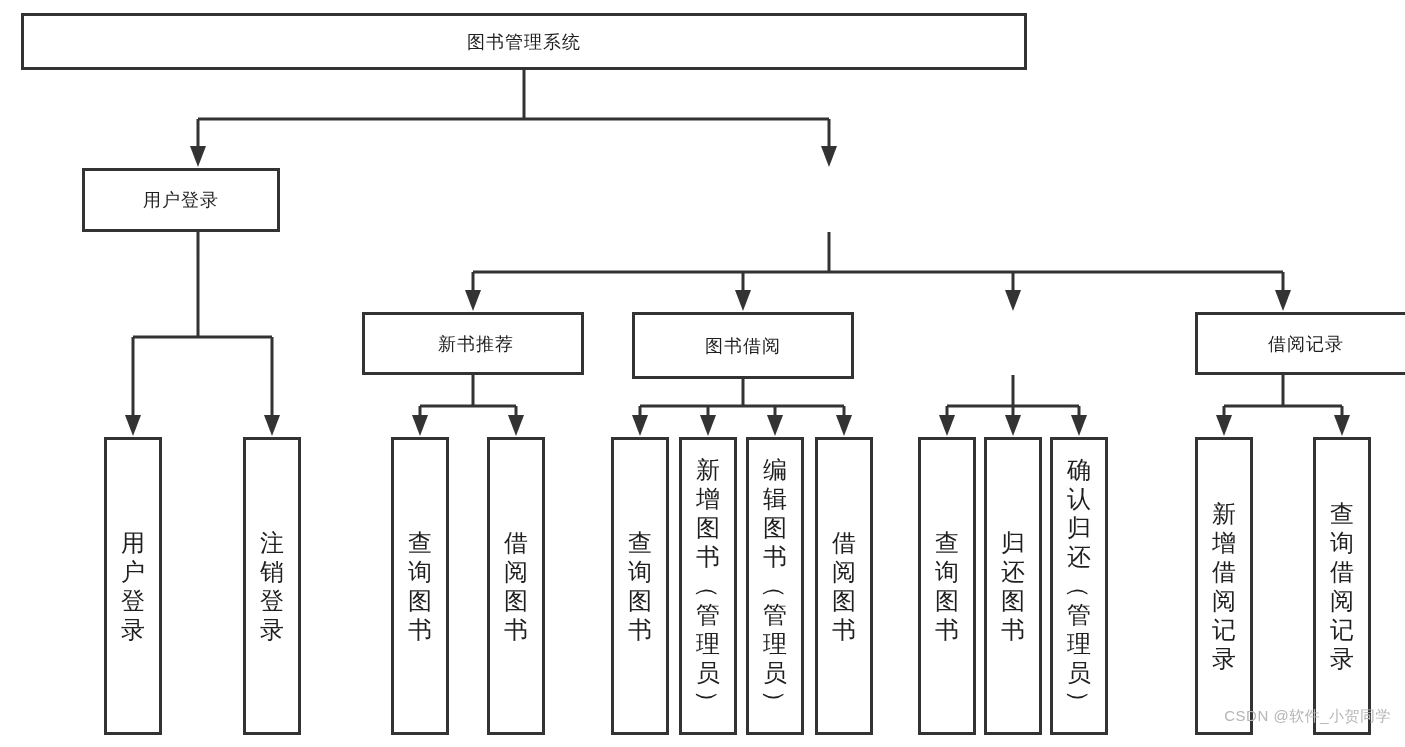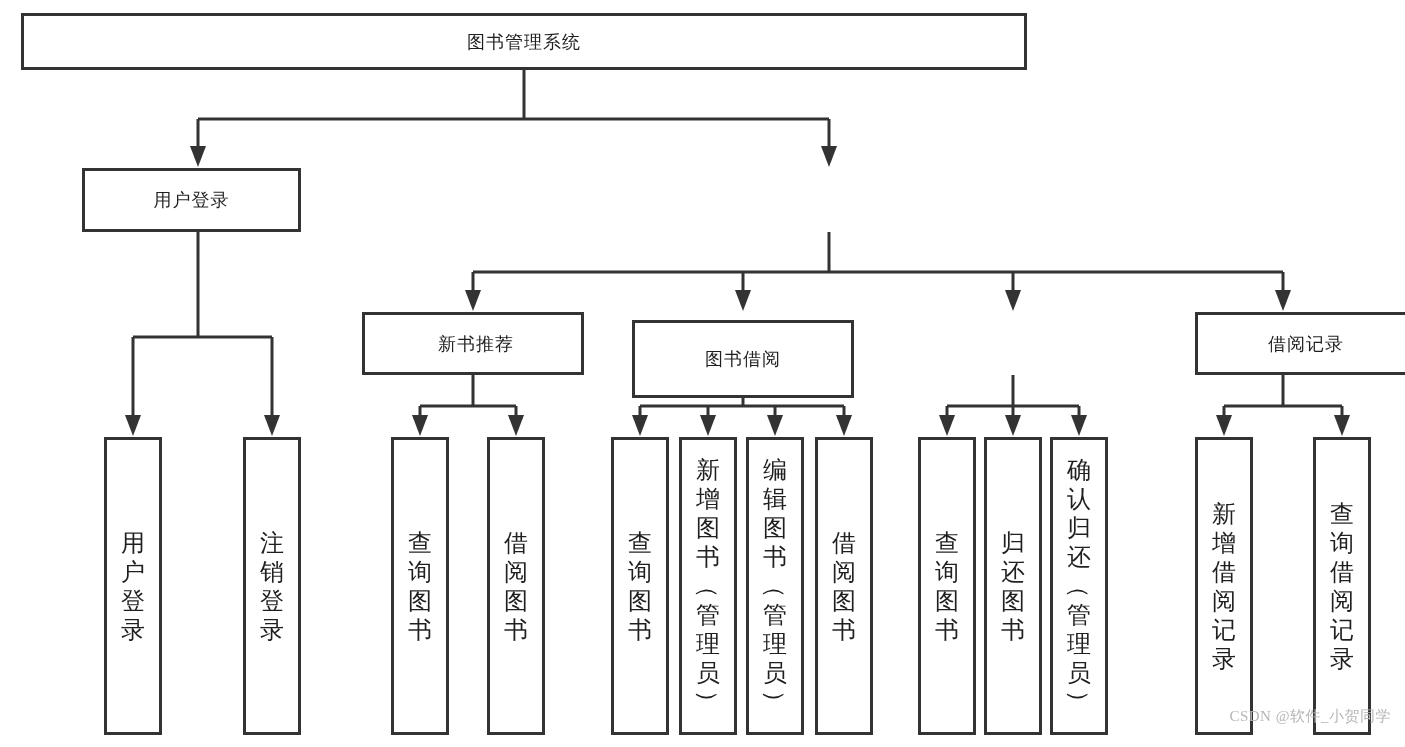--- a/index.html
+++ b/index.html
@@ -1,19 +1,19 @@
 <!DOCTYPE html>
 <html style="--line: #333333; --text: #1f1f1f; --bg: #ffffff; --wm: #b5b5b5;"><head>
 <meta charset="utf-8">
 <style>
   html,body { margin:0; padding:0; background:#fff; }
   .canvas {
     position:relative; width:1405px; height:747px; overflow:hidden;
     background:var(--bg,#ffffff);
-    font-family:Liberation Serif, serif;
+    font-family:Liberation Sans, sans-serif;
     color:var(--text,#222222);
     border-radius:11px;
   }
   .wires { position:absolute; left:0; top:0; color:var(--line,#333333); }
   .node {
     position:absolute; box-sizing:border-box;
     border:3px solid var(--line,#333333); background:#ffffff;
     display:flex; align-items:center; justify-content:center;
   }
   .hbox { font-size:18px; letter-spacing:1px; }
@@ -106,24 +106,24 @@
       <polygon points="939,415 955,415 947,436"></polygon>
       <polygon points="1005,415 1021,415 1013,436"></polygon>
       <polygon points="1071,415 1087,415 1079,436"></polygon>
       <polygon points="1216,415 1232,415 1224,436"></polygon>
       <polygon points="1334,415 1350,415 1342,436"></polygon>
     </g>
   </svg>
 
   <div class="node hbox" style="left:21px;top:13px;width:1006px;height:57px;">图书管理系统</div>
 
-  <div class="node hbox" style="left:82px;top:168px;width:219px;height:64px;">用户登录</div>
+  <div class="node hbox" style="left:82px;top:168px;width:198px;height:64px;">用户登录</div>
 
   <div class="node hbox" style="left:362px;top:312px;width:222px;height:63px;padding-left:6px;">新书推荐</div>
-  <div class="node hbox" style="left:632px;top:320px;width:222px;height:78px;">图书借阅</div>
+  <div class="node hbox" style="left:632px;top:312px;width:222px;height:67px;">图书借阅</div>
   <div class="node hbox" style="left:1172px;top:312px;width:222px;height:63px;margin-left:23px;">借阅记录</div>
 
   <div class="node vbox vtext" style="left:104px;top:437px;width:58px;height:298px;">
       <span class="vchar">用</span>
       <span class="vchar">户</span>
       <span class="vchar">登</span>
       <span class="vchar">录</span>
     </div>
   <div class="node vbox vtext" style="left:243px;top:437px;width:58px;height:298px;">
       <span class="vchar">注</span>

